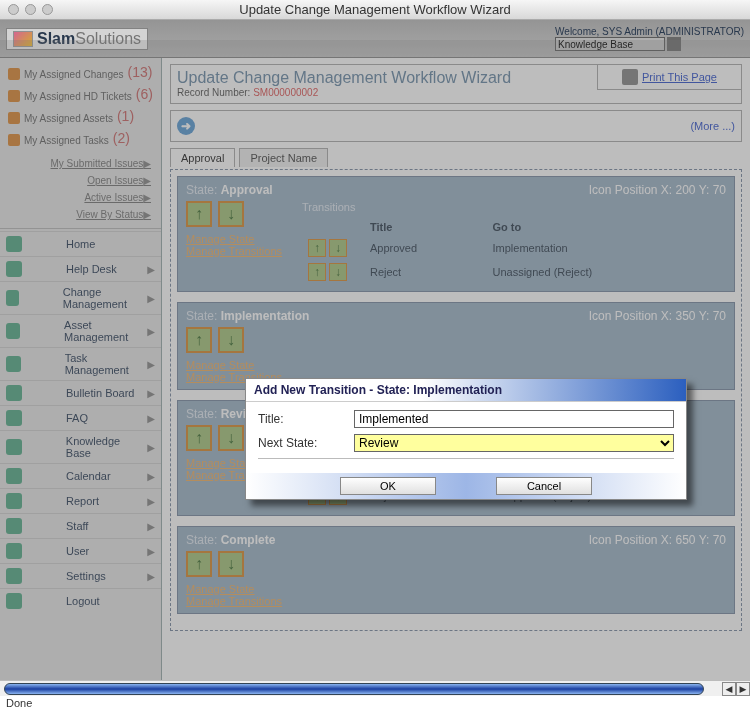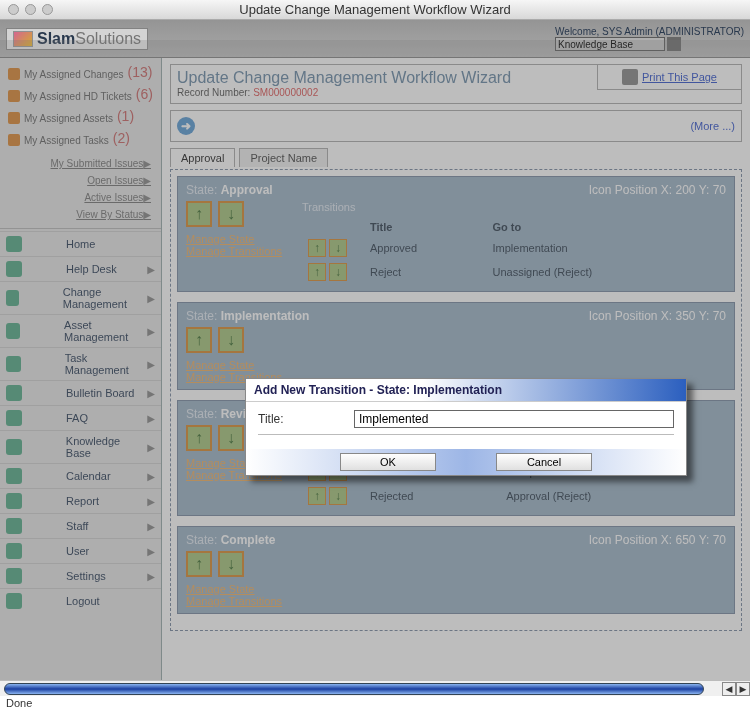--- a/index.html
+++ b/index.html
@@ -507,20 +507,26 @@
 
   <div class="modal-dim"></div>
 
   <div class="modal">
     <div class="modal-head">Add New Transition - State: Implementation</div>
     <div class="modal-body">
       <div class="frow">
         <label>Title:</label>
         <input type="text" value="Implemented" style="">
       </div>
+      <div class="frow">
+        <label>Next State:</label>
+        <select class="hl">
+          <option>Review</option>
+        </select>
+      </div>
       <div class="modal-sep"></div>
     </div>
     <div class="modal-btns">
       <button class="mbtn">OK</button>
       <button class="mbtn">Cancel</button>
     </div>
   </div>
 </div>
 
 <div class="hscroll">

